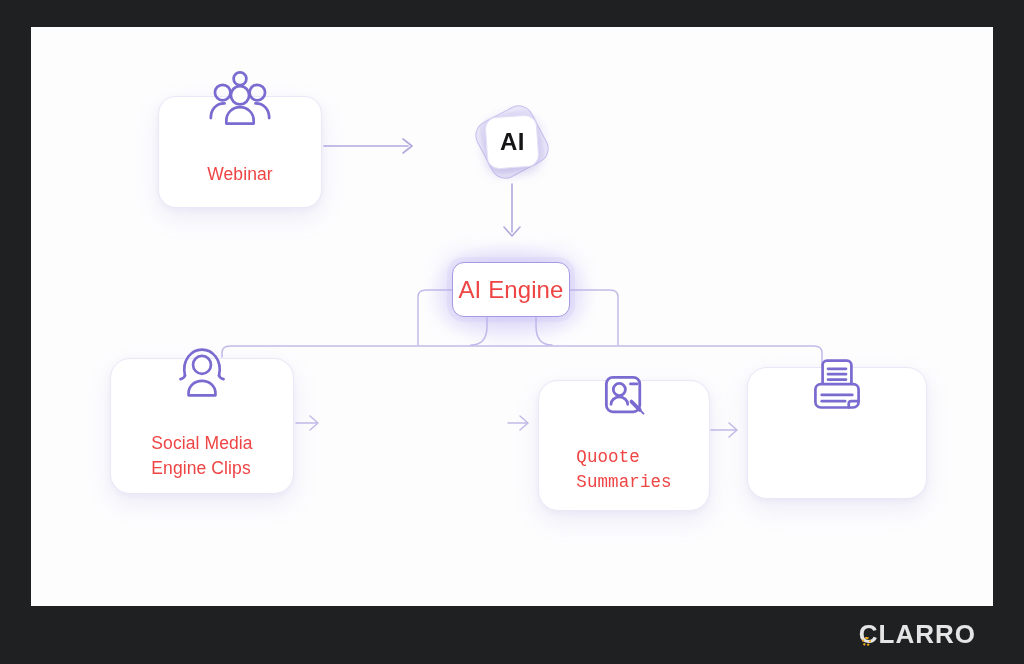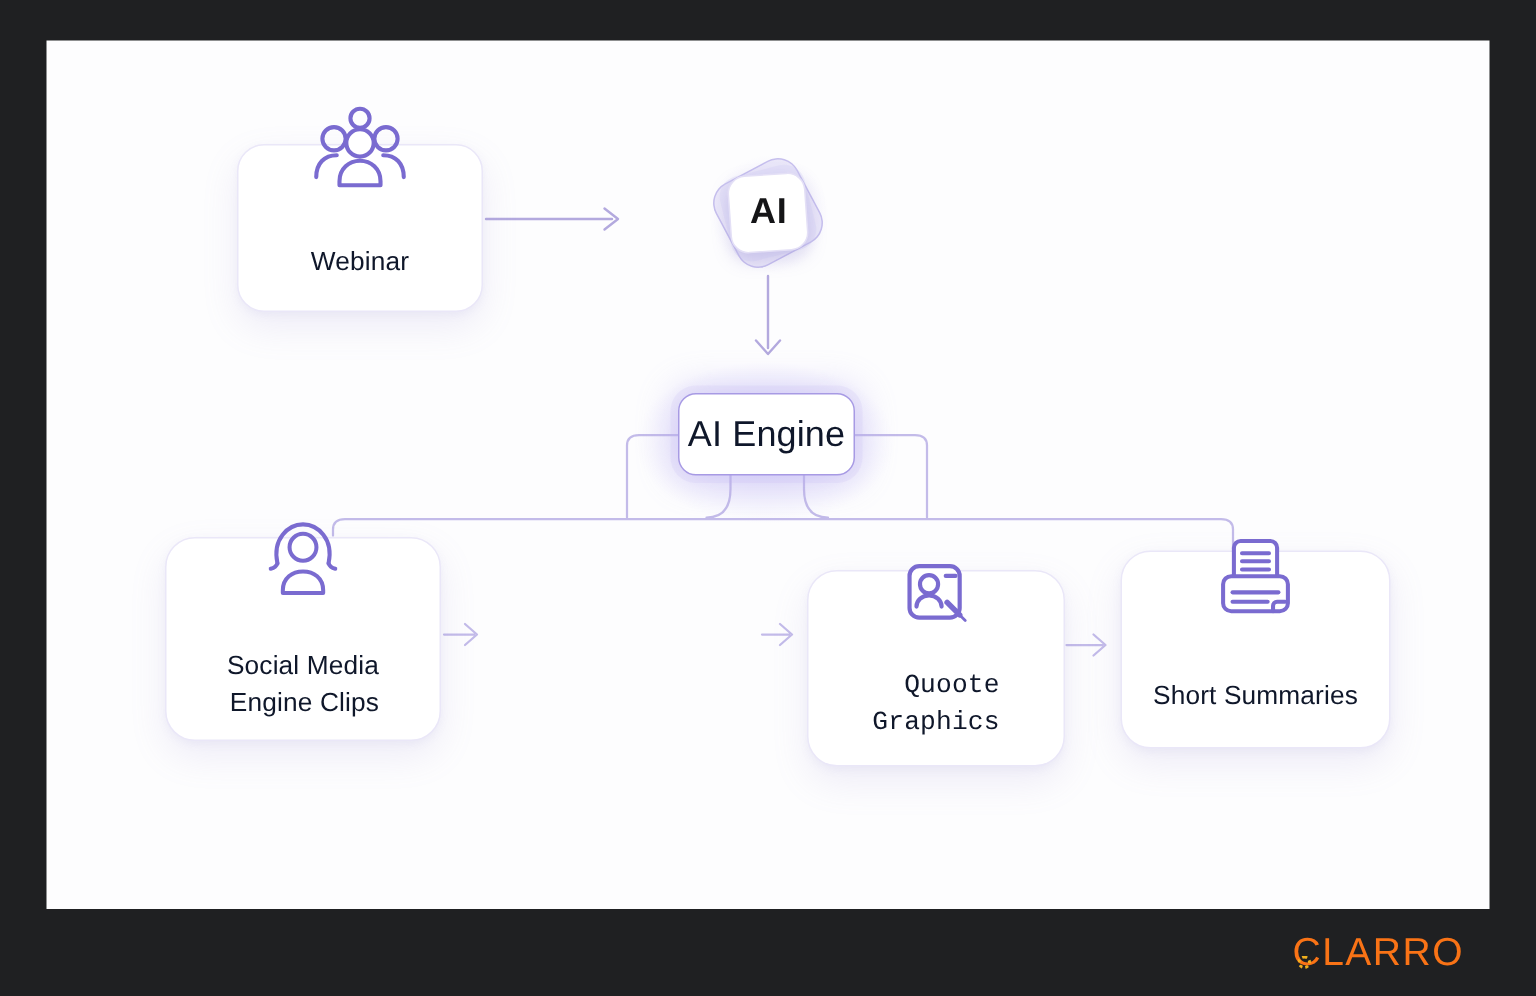--- a/index.html
+++ b/index.html
@@ -16,22 +16,22 @@
   svg.overlay{position:absolute;left:0;top:0;pointer-events:none;}
 
   .node{
     position:absolute;background:#ffffff;
     border:1px solid #eae7f8;border-radius:18px;
     box-shadow:0 10px 24px rgba(146,134,208,.14),0 2px 6px rgba(146,134,208,.08);
     display:flex;flex-direction:column;align-items:center;justify-content:flex-end;
   }
   .node .icon{position:absolute;left:50%;transform:translateX(-50%);}
   .label{
-    color:#0f172a;font-size:17.5px;font-weight:500;line-height:25px;
-    text-align:right;letter-spacing:.1px;
+    color:#ef4444;font-size:17.5px;font-weight:500;line-height:25px;
+    text-align:left;letter-spacing:.1px;
   }
   .label .ln:empty{display:none;}
 
   
   .webinar{left:158px;top:96px;width:162px;height:90px;padding-bottom:20px;}
   .webinar .icon{top:-27px;}
 
   
   .badge-glow{
     position:absolute;left:458px;top:88px;width:110px;height:110px;border-radius:50%;
@@ -78,22 +78,22 @@
   .o2{left:331px;top:362px;width:173px;height:112px;padding-bottom:24px;border-radius:20px;}
   .o2 .icon{top:-13px;}
   .o3{left:538px;top:380px;width:170px;height:114px;padding-bottom:15px;border-radius:20px;font-family:Liberation Mono, monospace;}
   .o3 .icon{top:-11px;}
   .o4{left:747px;top:367px;width:178px;height:108px;padding-bottom:22px;border-radius:20px;}
   .o4 .icon{top:-11px;}
 
   
   .logo{
     position:absolute;right:48px;top:619px;height:30px;
-    display:flex;align-items:center;color:#f97316;
-    font-size:26px;font-weight:400;letter-spacing:1px;
+    display:flex;align-items:center;color:#e5e5e5;
+    font-size:26px;font-weight:700;letter-spacing:1px;
   }
   .logo .gear{
     position:absolute;left:3px;bottom:3px;width:9px;height:9px;border-radius:50%;
     border:2px dotted #f0af1d;box-sizing:border-box;
   }
 </style>
 </head>
 <body>
 
 <div class="stage">
@@ -173,38 +173,34 @@
         <rect x="9" y="8" width="36" height="37" rx="7" fill="#ffffff"></rect>
         <circle cx="23" cy="21" r="6.5"></circle>
         <path d="M14 37 a9 8 0 0 1 18 0"></path>
         <path d="M35 15 h7"></path>
         <path d="M36 34 l9 9" stroke-width="4"></path>
         <path d="M45 43 l4 4" stroke-width="2"></path>
       </svg>
     </span>
     <div class="label">
       <div class="ln">Quoote</div>
-      <div class="ln">Graphics</div>
+      <div class="ln">Summaries</div>
     </div>
   </div>
 
   <div class="node o4">
     <span class="icon">
       <svg width="54" height="56" viewBox="0 0 60 58" fill="none" stroke="#7a6bd0" stroke-width="3" stroke-linecap="round" stroke-linejoin="round">
         <rect x="14" y="2" width="32" height="34" rx="5" fill="#ffffff"></rect>
         <path d="M20 11 h20 M20 17 h20 M20 23 h20"></path>
         <rect x="6" y="28" width="48" height="26" rx="6" fill="#ffffff"></rect>
         <path d="M13 40 h34"></path>
         <path d="M13 47 h26"></path>
         <path d="M43 54 v-4 a3 3 0 0 1 3 -3 h6"></path>
       </svg>
     </span>
-    <div class="label">
-      <div class="ln">Short Summaries</div>
-
-    </div>
   </div>
 
   <div class="logo">
     <span class="gear"></span>
     <span>CLARRO</span>
   </div>
 </div>
 
 </body></html>

